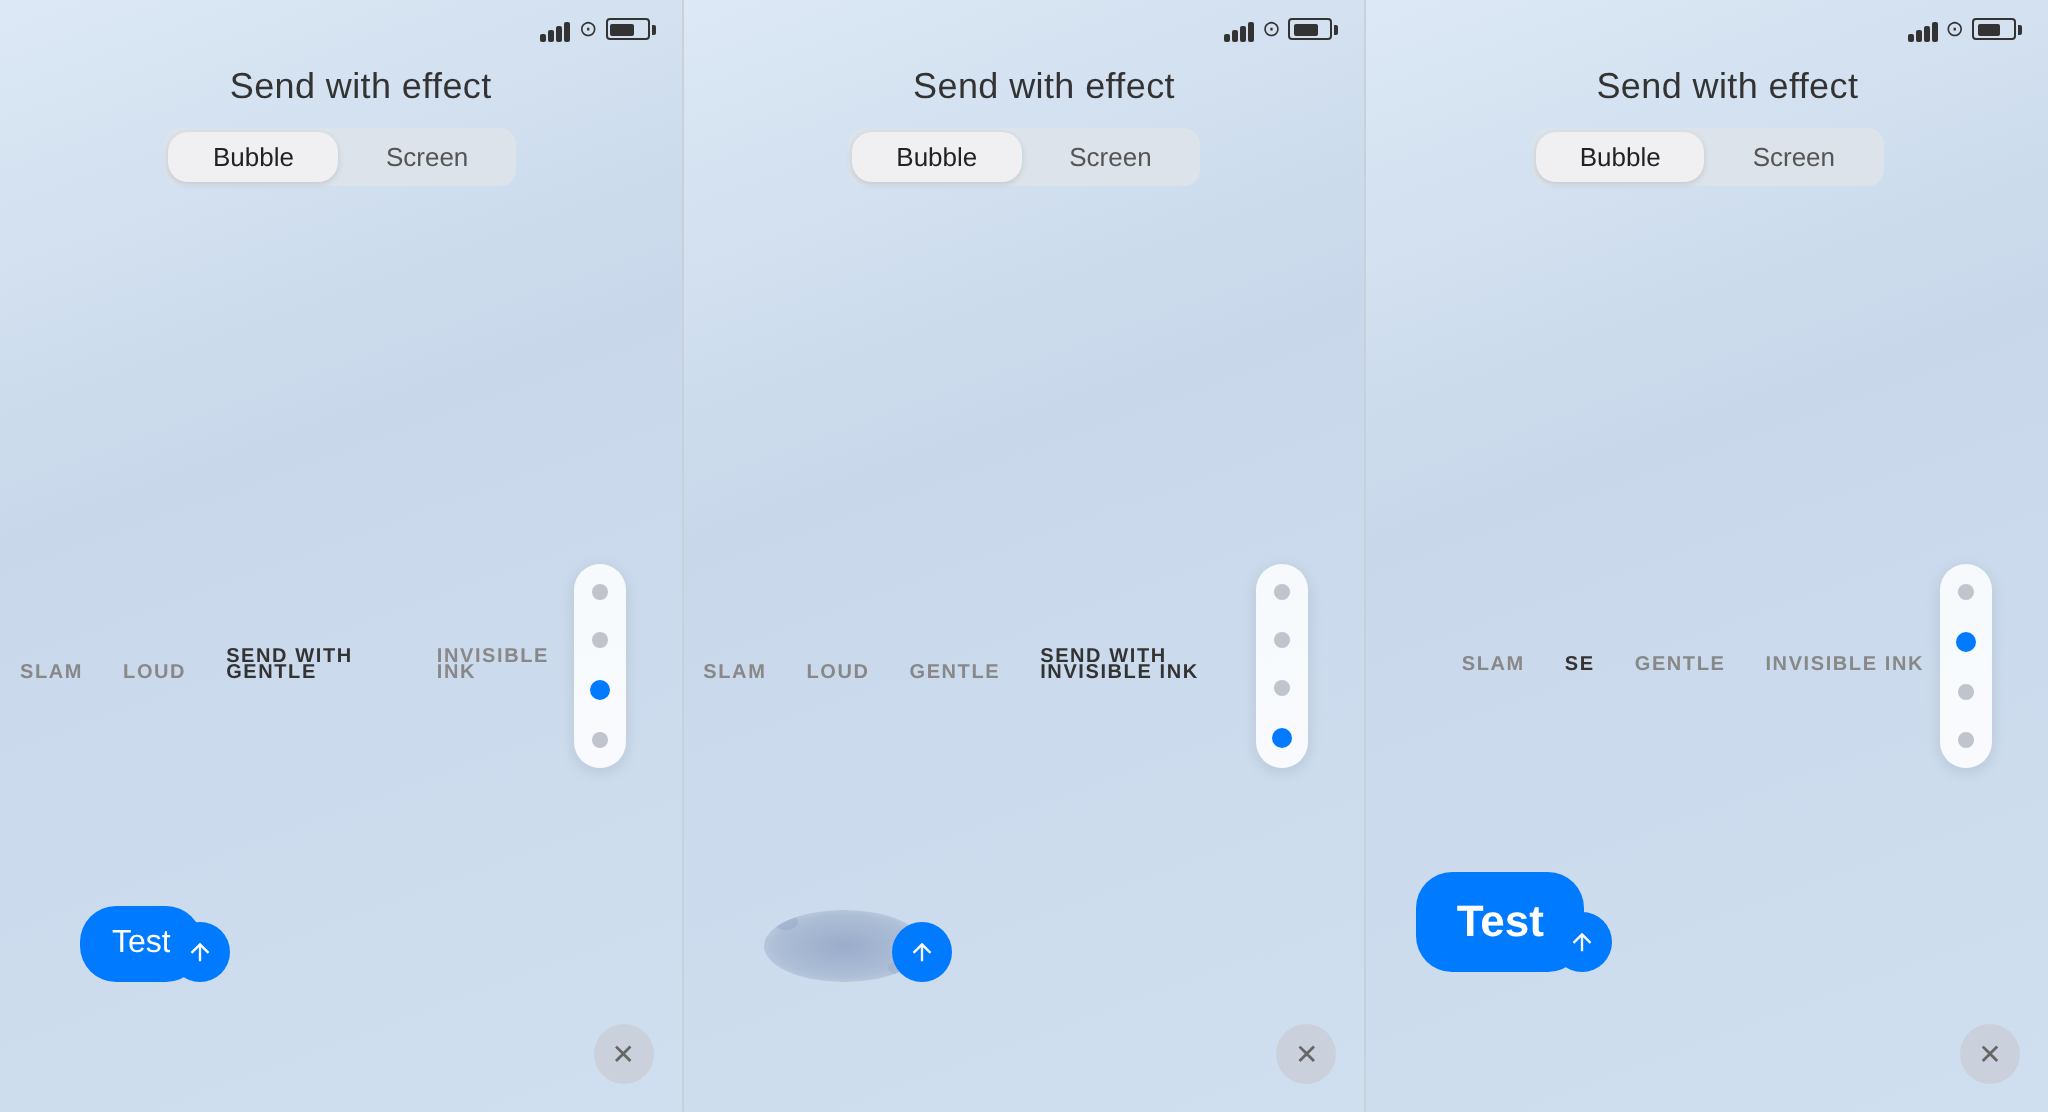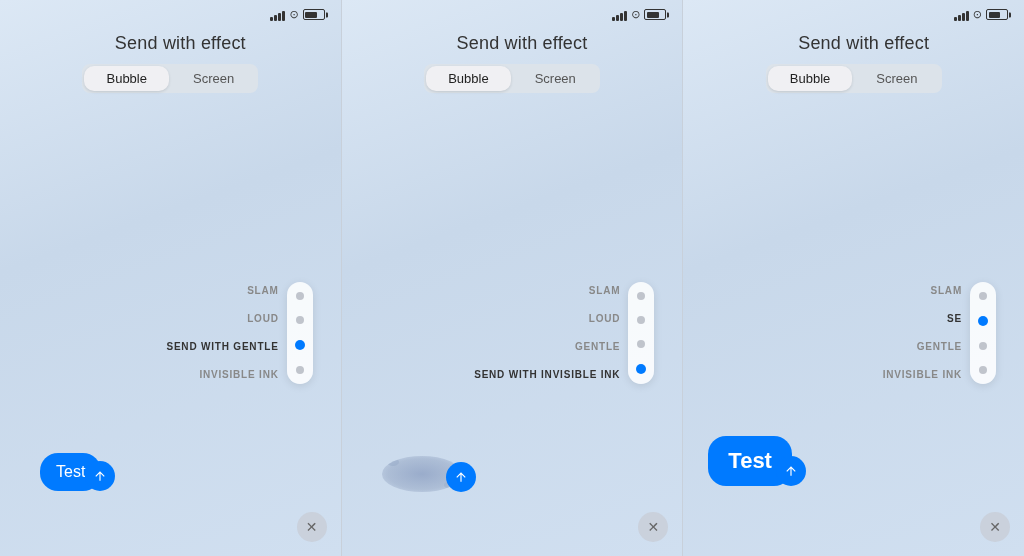--- a/index.html
+++ b/index.html
@@ -173,21 +173,20 @@
       height: 10px;
     }
 
     
     .effect-labels {
       position: absolute;
       right: 56px;
       top: 50%;
       transform: translateY(-50%);
       display: flex;
-      flex-direction: column;
       gap: 16px;
       align-items: flex-end;
     }
     .effect-label {
       font-size: 10px;
       font-weight: 600;
       color: #888;
       letter-spacing: 0.8px;
       text-transform: uppercase;
       line-height: 8px;

